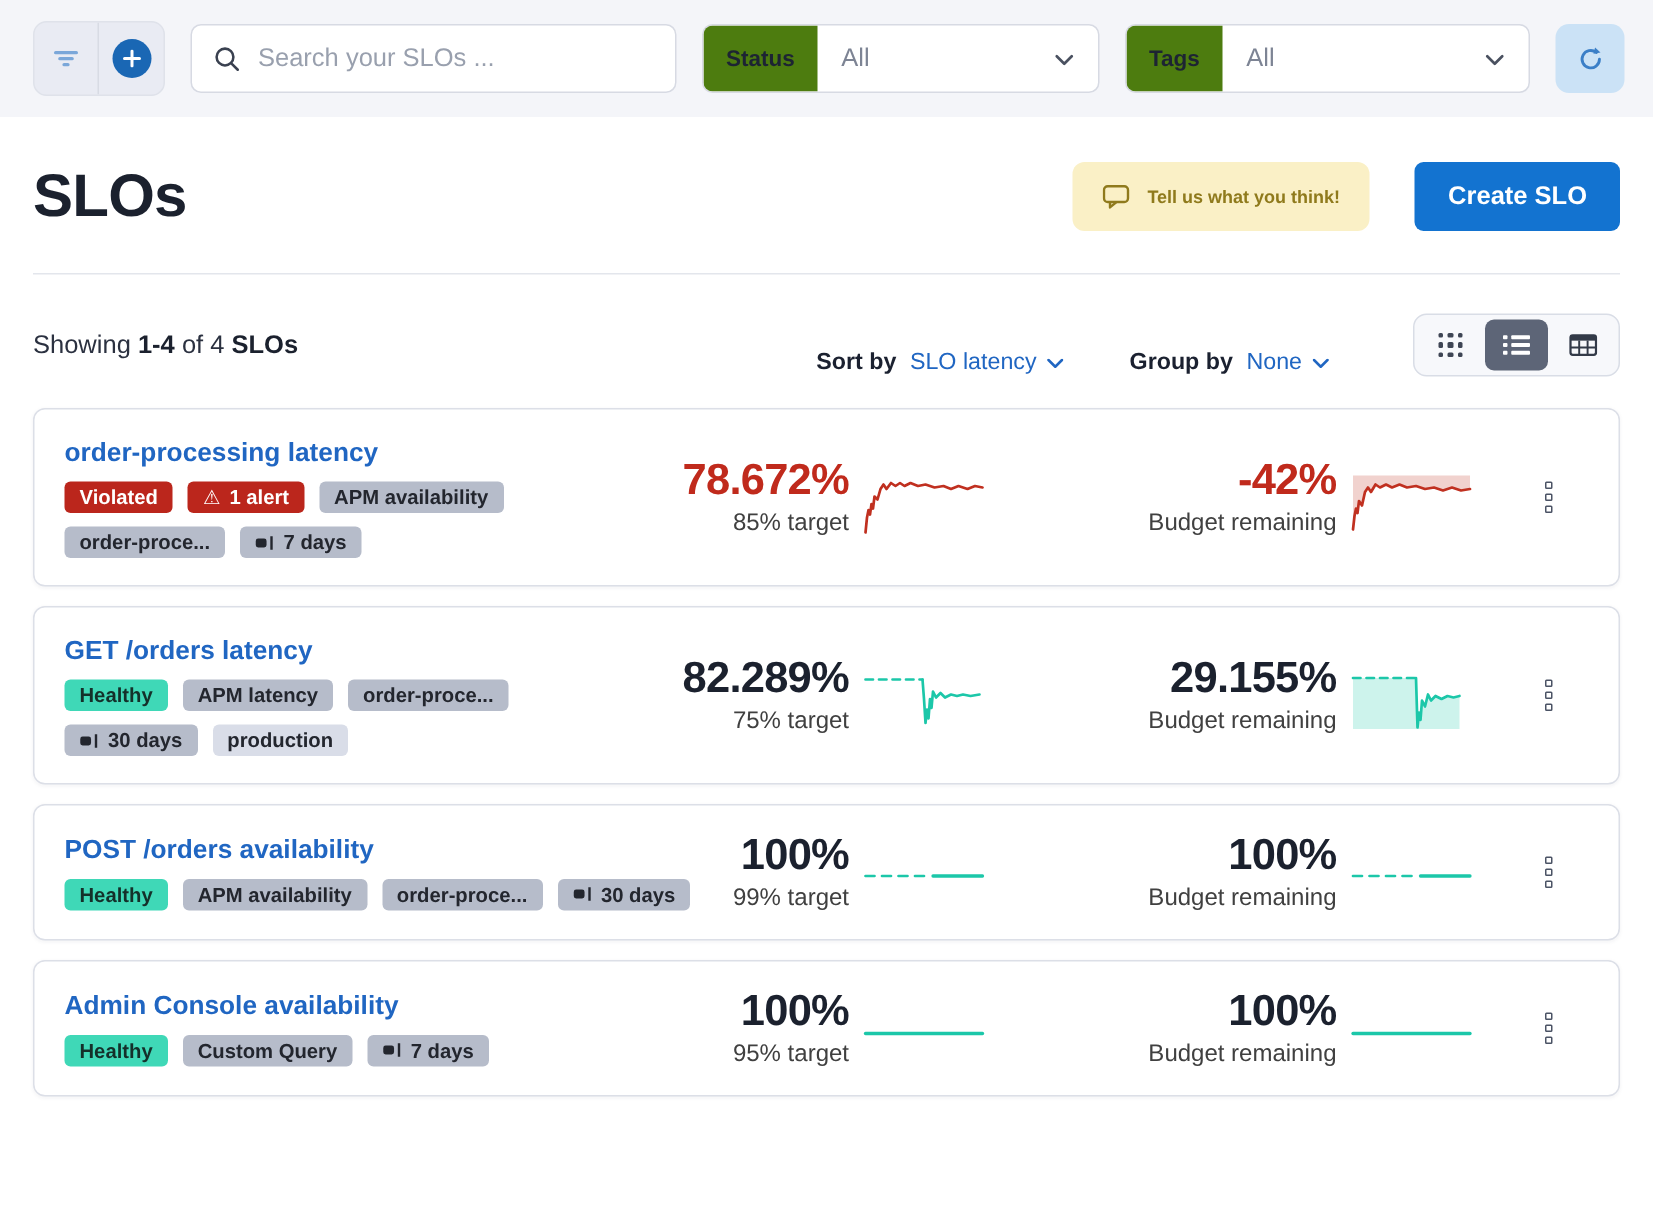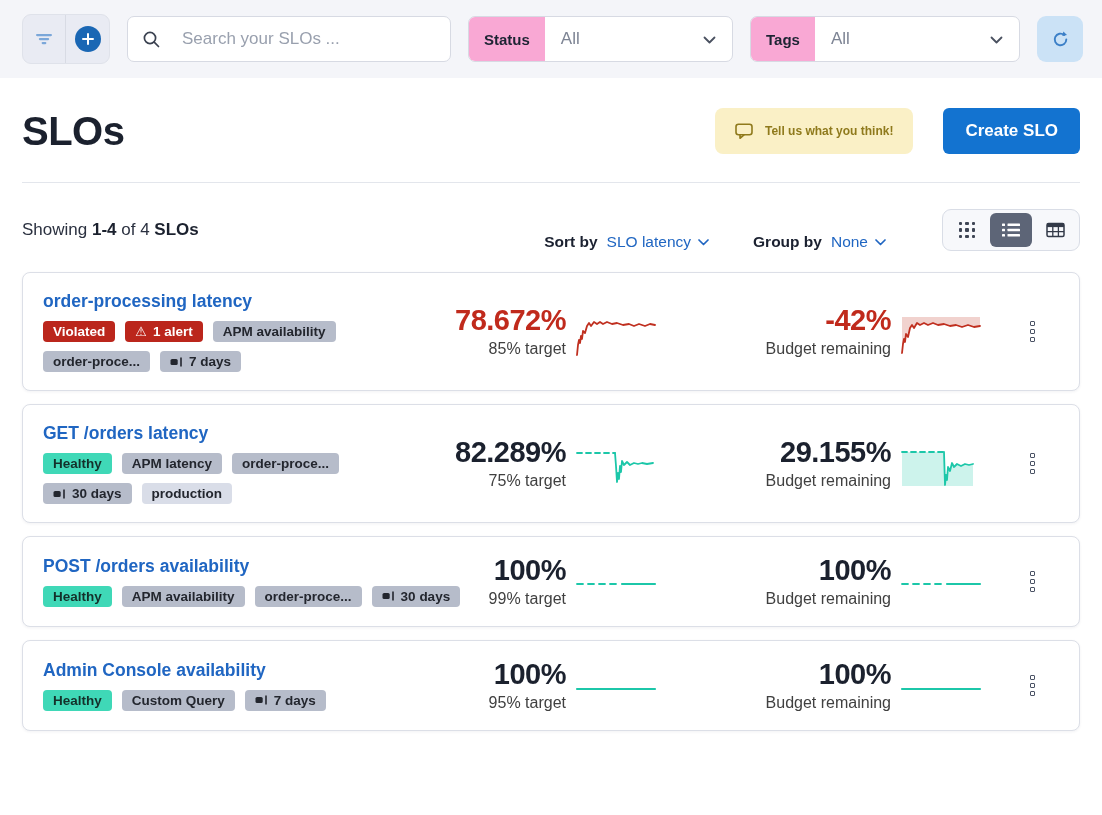--- a/index.html
+++ b/index.html
@@ -5,26 +5,26 @@
   * { margin:0; padding:0; box-sizing:border-box; }
   html,body { background:#ffffff; font-family:"Liberation Sans","DejaVu Sans",sans-serif; color:#1c212e; }
   body { width:1102px; height:815px; overflow:hidden; }
 
   
   .toolbar { display:flex; align-items:center; gap:17px; padding:15px 18px 15px 22px; background:#f4f5f9; height:78px; }
   .btn-group { display:flex; height:50px; background:#e9ebf3; border:1px solid #dfe2ea; border-radius:9px; overflow:hidden; }
   .btn-group button { width:43px; border:none; background:transparent; display:flex; align-items:center; justify-content:center; cursor:pointer; }
   .btn-group button:first-child { border-right:1px solid #d8dbe4; }
   .plus-circle { width:26px; height:26px; border-radius:50%; background:#1a67b4; display:flex; align-items:center; justify-content:center; }
-  .search-box { width:324px; height:46px; background:#fff; border:1px solid #d7dae3; border-radius:7px; display:flex; align-items:center; padding:12px 14px; gap:21px; }
+  .search-box { width:324px; height:46px; background:#fff; border:1px solid #d7dae3; border-radius:7px; display:flex; align-items:center; padding:12px 14px; gap:11px; }
   .search-box input { border:none; outline:none; font-size:17px; flex:1; color:#333a48; background:transparent; font-family:inherit; }
   .search-box input::placeholder { color:#99a0ae; }
   .select-group { height:46px; border:1px solid #d7dae3; border-radius:7px; background:#fff; display:flex; align-items:stretch; overflow:hidden; cursor:pointer; }
   .select-group.status { width:265px; } .select-group.tags { width:270px; }
-  .select-label { background:#f9a8d4; display:flex; align-items:center; padding:0 15px; font-weight:700; font-size:15px; color:#1d2433; }
+  .select-label { background:#4d7c0f; display:flex; align-items:center; padding:0 15px; font-weight:700; font-size:15px; color:#1d2433; }
   .select-value { flex:1; display:flex; align-items:center; justify-content:space-between; padding:0 16px; font-size:17px; color:#7d8494; }
   .select-value .chev { color:#4a5160; }
   .refresh-btn { width:46px; height:46px; border:none; border-radius:9px; background:#cbe2f6; display:flex; align-items:center; justify-content:center; cursor:pointer; }
 
   
   .page-header { display:flex; align-items:center; justify-content:space-between; margin:30px 22px 0 22px; }
   .page-title { font-size:40px; font-weight:800; letter-spacing:-0.5px; color:#1b212e; }
   .header-actions { display:flex; align-items:center; gap:30px; }
   .feedback-btn { height:46px; border:none; border-radius:8px; background:#faf0c6; color:#8f7a1c; font-weight:700; font-size:12px; padding:0 20px; display:flex; align-items:center; gap:11px; cursor:pointer; font-family:inherit; }
   .create-btn { height:46px; border:none; border-radius:6px; background:#1373d0; color:#fff; font-weight:700; font-size:17px; padding:12px 22px; cursor:pointer; font-family:inherit; }

